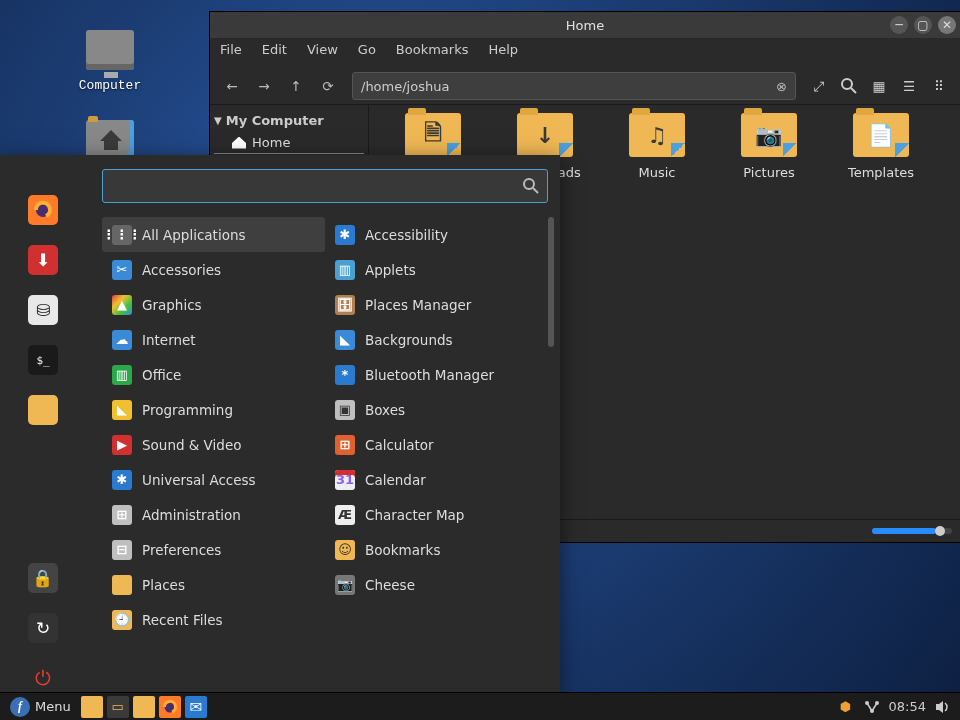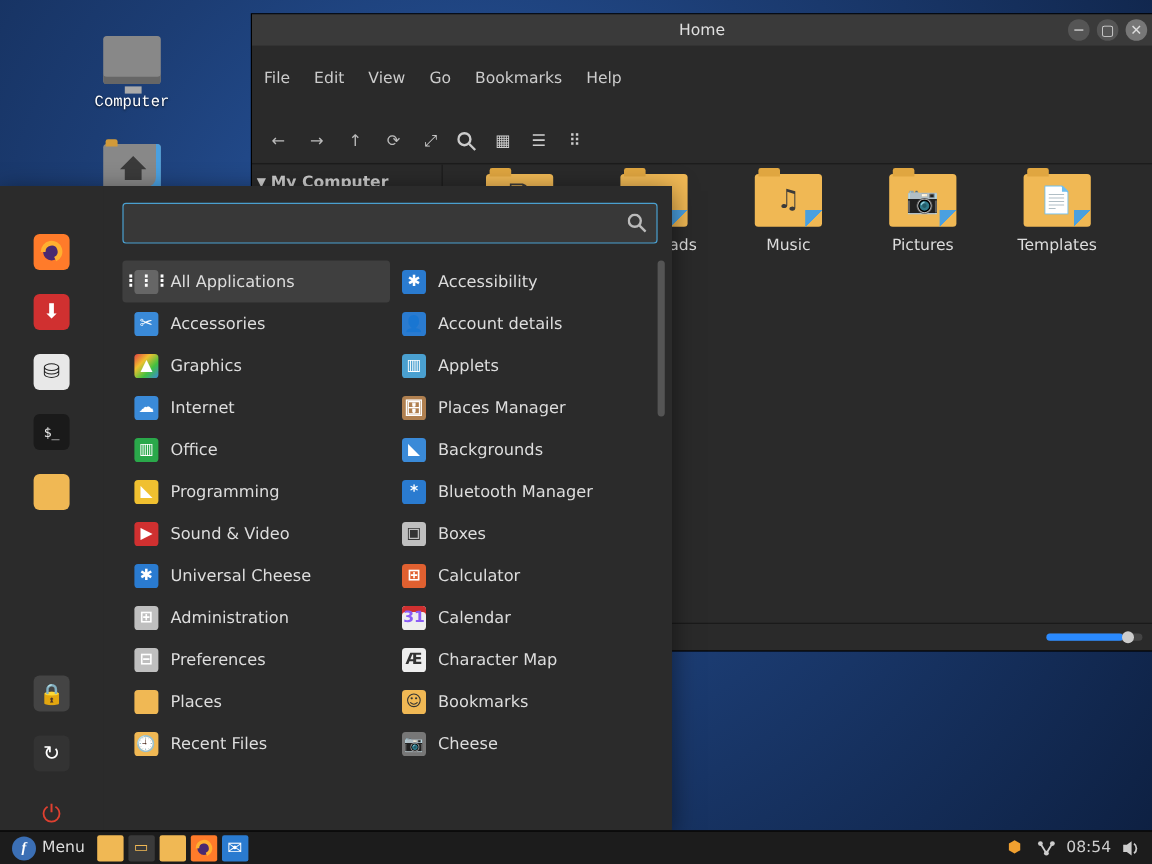--- a/index.html
+++ b/index.html
@@ -34,21 +34,21 @@
     background: #2a2a2a; display: flex; flex-direction: column;
     box-shadow: 0 0 0 1px #000;
   }
   .fm-titlebar {
     height: 26px; background: #3a3a3a; display:flex; align-items:center;
     justify-content:center; position:relative; font-size:13px;
   }
   .fm-titlebar .ctrls { position:absolute; right:4px; display:flex; gap:6px; }
   .w-btn{width:18px;height:18px;border-radius:9px;background:#555;display:flex;align-items:center;justify-content:center;font-size:12px;color:#ddd;}
   .w-btn.close{background:#777;}
-  .fm-menubar{height:22px;display:flex;gap:20px;padding:20px 10px;font-size:13px;color:#ccc;}
+  .fm-menubar{height:22px;display:flex;gap:20px;padding:4px 10px;font-size:13px;color:#ccc;}
   .fm-toolbar{height:36px;display:flex;align-items:center;padding:0 8px;gap:4px;border-bottom:1px solid #1a1a1a;}
   .nav-btn{width:28px;height:28px;display:flex;align-items:center;justify-content:center;color:#bbb;}
   .path-bar{flex:1;height:26px;background:#3e3e3e;border:1px solid #555;border-radius:3px;display:flex;align-items:center;padding:0 8px;font-size:13px;color:#ccc;margin:0 6px;}
   .path-bar .x{margin-left:auto;color:#bbb;}
   .view-btn{width:26px;height:26px;display:flex;align-items:center;justify-content:center;color:#ccc;}
   .fm-body{flex:1;display:flex;overflow:hidden;}
   .fm-sidebar{width:150px;background:#2a2a2a;border-right:1px solid #1a1a1a;padding:6px 4px;font-size:13px;}
   .fm-sidebar .hdr{display:flex;align-items:center;gap:4px;font-weight:bold;color:#ccc;margin:2px 0 4px;}
   .fm-sidebar .item{display:flex;align-items:center;gap:6px;padding:3px 4px 3px 18px;color:#ddd;}
   .fm-sidebar .item.sel{border-bottom:1px solid #888;}
@@ -139,20 +139,24 @@
     <span>View</span>
     <span>Go</span>
     <span>Bookmarks</span>
     <span>Help</span>
   </div>
   <div class="fm-toolbar">
     <div class="nav-btn">←</div>
     <div class="nav-btn">→</div>
     <div class="nav-btn">↑</div>
     <div class="nav-btn">⟳</div>
+    <div class="path-bar">
+      <span>/home/joshua</span>
+      <span class="x">⊗</span>
+    </div>
     <div class="view-btn">⤢</div>
     <div class="view-btn">
       <svg width="16" height="16">
           <circle cx="6" cy="6" r="5" stroke="#ccc" stroke-width="2" fill="none"></circle>
           <line x1="10" y1="10" x2="15" y2="15" stroke="#ccc" stroke-width="2"></line>
         </svg>
     </div>
     <div class="view-btn">▦</div>
     <div class="view-btn">☰</div>
     <div class="view-btn">⠿</div>
@@ -262,21 +266,21 @@
           <div class="cat">
             <span class="ci" style="background:#f0c030;color:#fff;">◣</span>
             <span>Programming</span>
           </div>
           <div class="cat">
             <span class="ci" style="background:#d03030;color:#fff;">▶</span>
             <span>Sound &amp; Video</span>
           </div>
           <div class="cat">
             <span class="ci" style="background:#2a7bd0;color:#fff;">✱</span>
-            <span>Universal Cheese</span>
+            <span>Universal Access</span>
           </div>
           <div class="cat">
             <span class="ci" style="background:#bfbfbf;color:#fff;">⊞</span>
             <span>Administration</span>
           </div>
           <div class="cat">
             <span class="ci" style="background:#bfbfbf;color:#fff;">⊟</span>
             <span>Preferences</span>
           </div>
           <div class="cat">
@@ -285,24 +289,20 @@
           </div>
           <div class="cat">
             <span class="ci" style="background:#f0b854;color:#fff;">🕘</span>
             <span>Recent Files</span>
           </div>
         </div>
       <div class="sm-col" id="sm-apps">
           <div class="cat">
             <span class="ci" style="background:#2a7bd0;color:#fff;">✱</span>
             <span>Accessibility</span>
-          </div>
-          <div class="cat">
-            <span class="ci" style="background:#2a7bd0;color:#fff;">👤</span>
-            <span>Account details</span>
           </div>
           <div class="cat">
             <span class="ci" style="background:#4aa0d0;color:#fff;">▥</span>
             <span>Applets</span>
           </div>
           <div class="cat">
             <span class="ci" style="background:#b08050;color:#fff;">🗄</span>
             <span>Places Manager</span>
           </div>
           <div class="cat">

